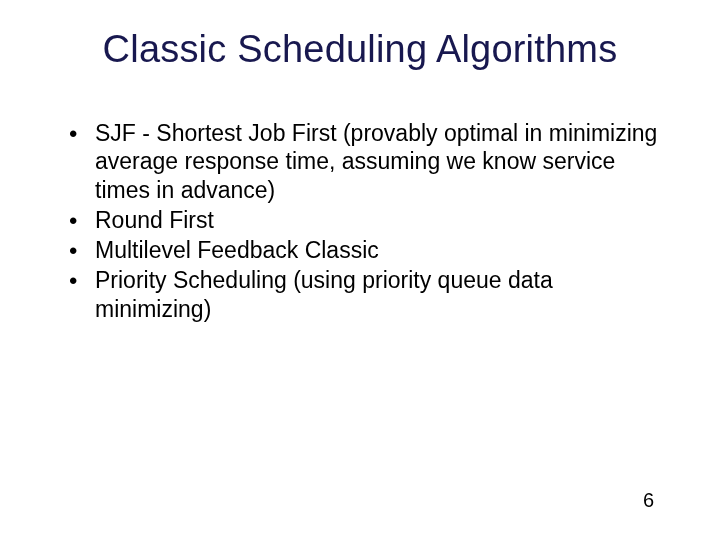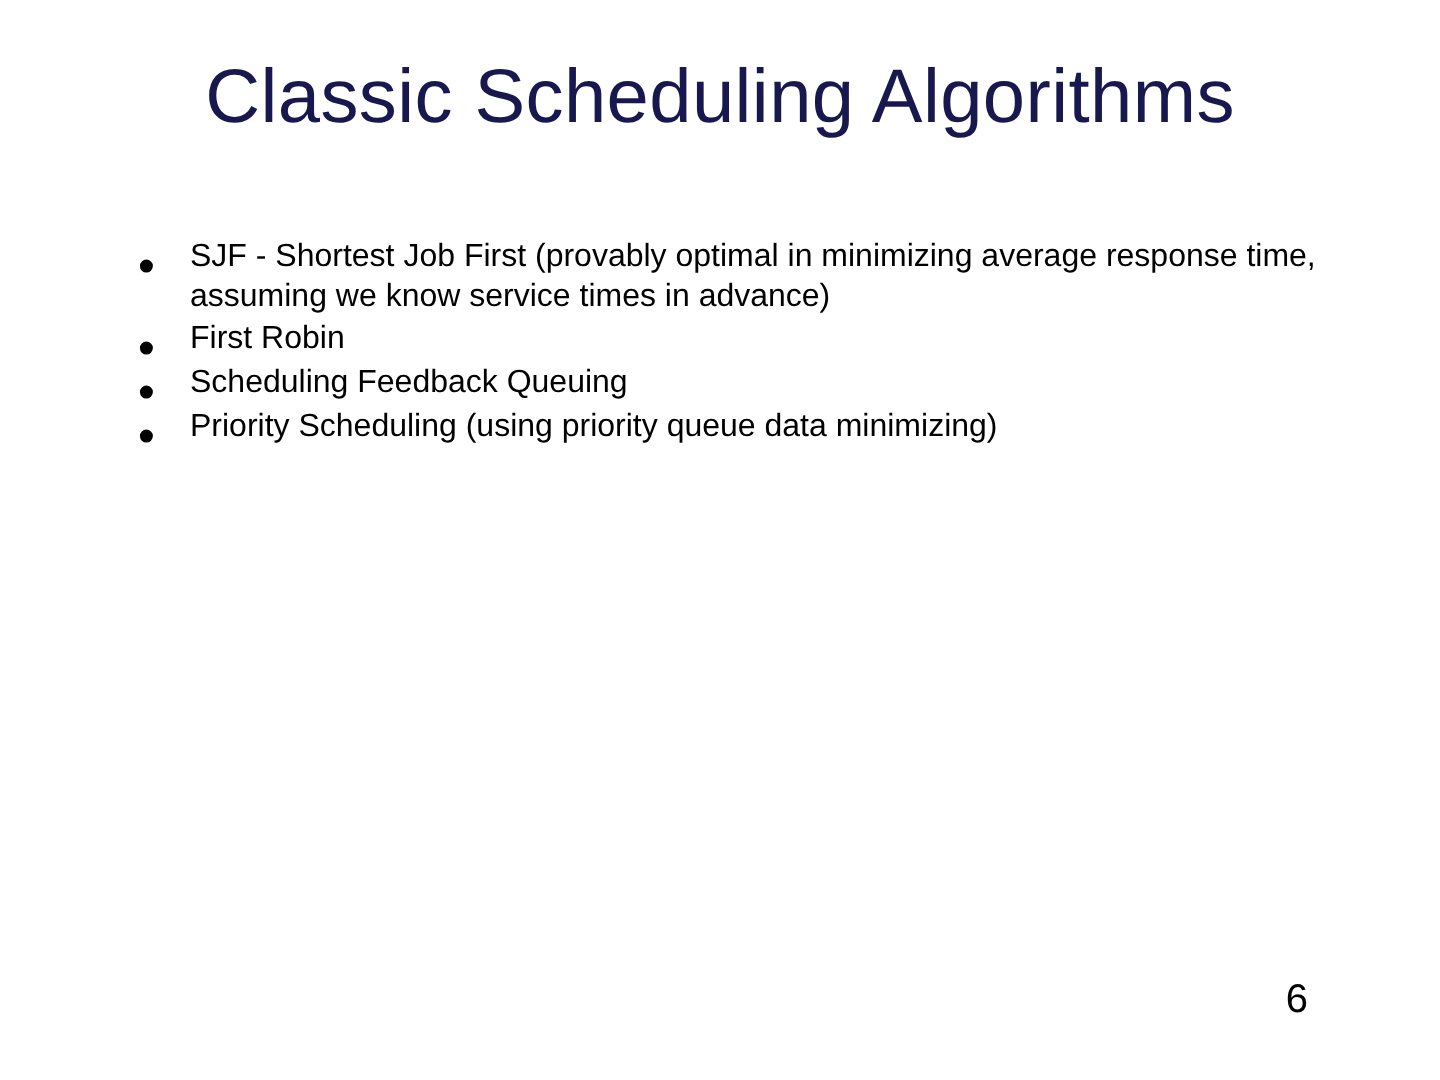--- a/index.html
+++ b/index.html
@@ -18,21 +18,21 @@
       margin-bottom: 48px;
       letter-spacing: 0.2px;
     }
     .bullets {
       list-style: none;
       padding-left: 0;
     }
     .bullets li {
       position: relative;
       padding-left: 40px;
-      font-size: 16px;
+      font-size: 23px;
       line-height: 1.23;
       color: #000;
       margin-bottom: 2px;
     }
     .bullets li::before {
       content: "•";
       position: absolute;
       left: 14px;
       top: 0;
       font-size: 24px;
@@ -46,18 +46,18 @@
       color: #000;
     }
   </style>
 </head>
 <body>
 
 <div class="slide">
   <h1 class="title">Classic Scheduling Algorithms</h1>
   <ul class="bullets">
     <li>SJF - Shortest Job First (provably optimal in minimizing average response time, assuming we know service times in advance)</li>
-    <li>First Robin</li>
-    <li>Scheduling Feedback Queuing</li>
+    <li>Round First</li>
+    <li>Multilevel Feedback Classic</li>
     <li>Priority Scheduling (using priority queue data minimizing)</li>
   </ul>
   <div class="page-num">6</div>
 </div>
 
 </body></html>

